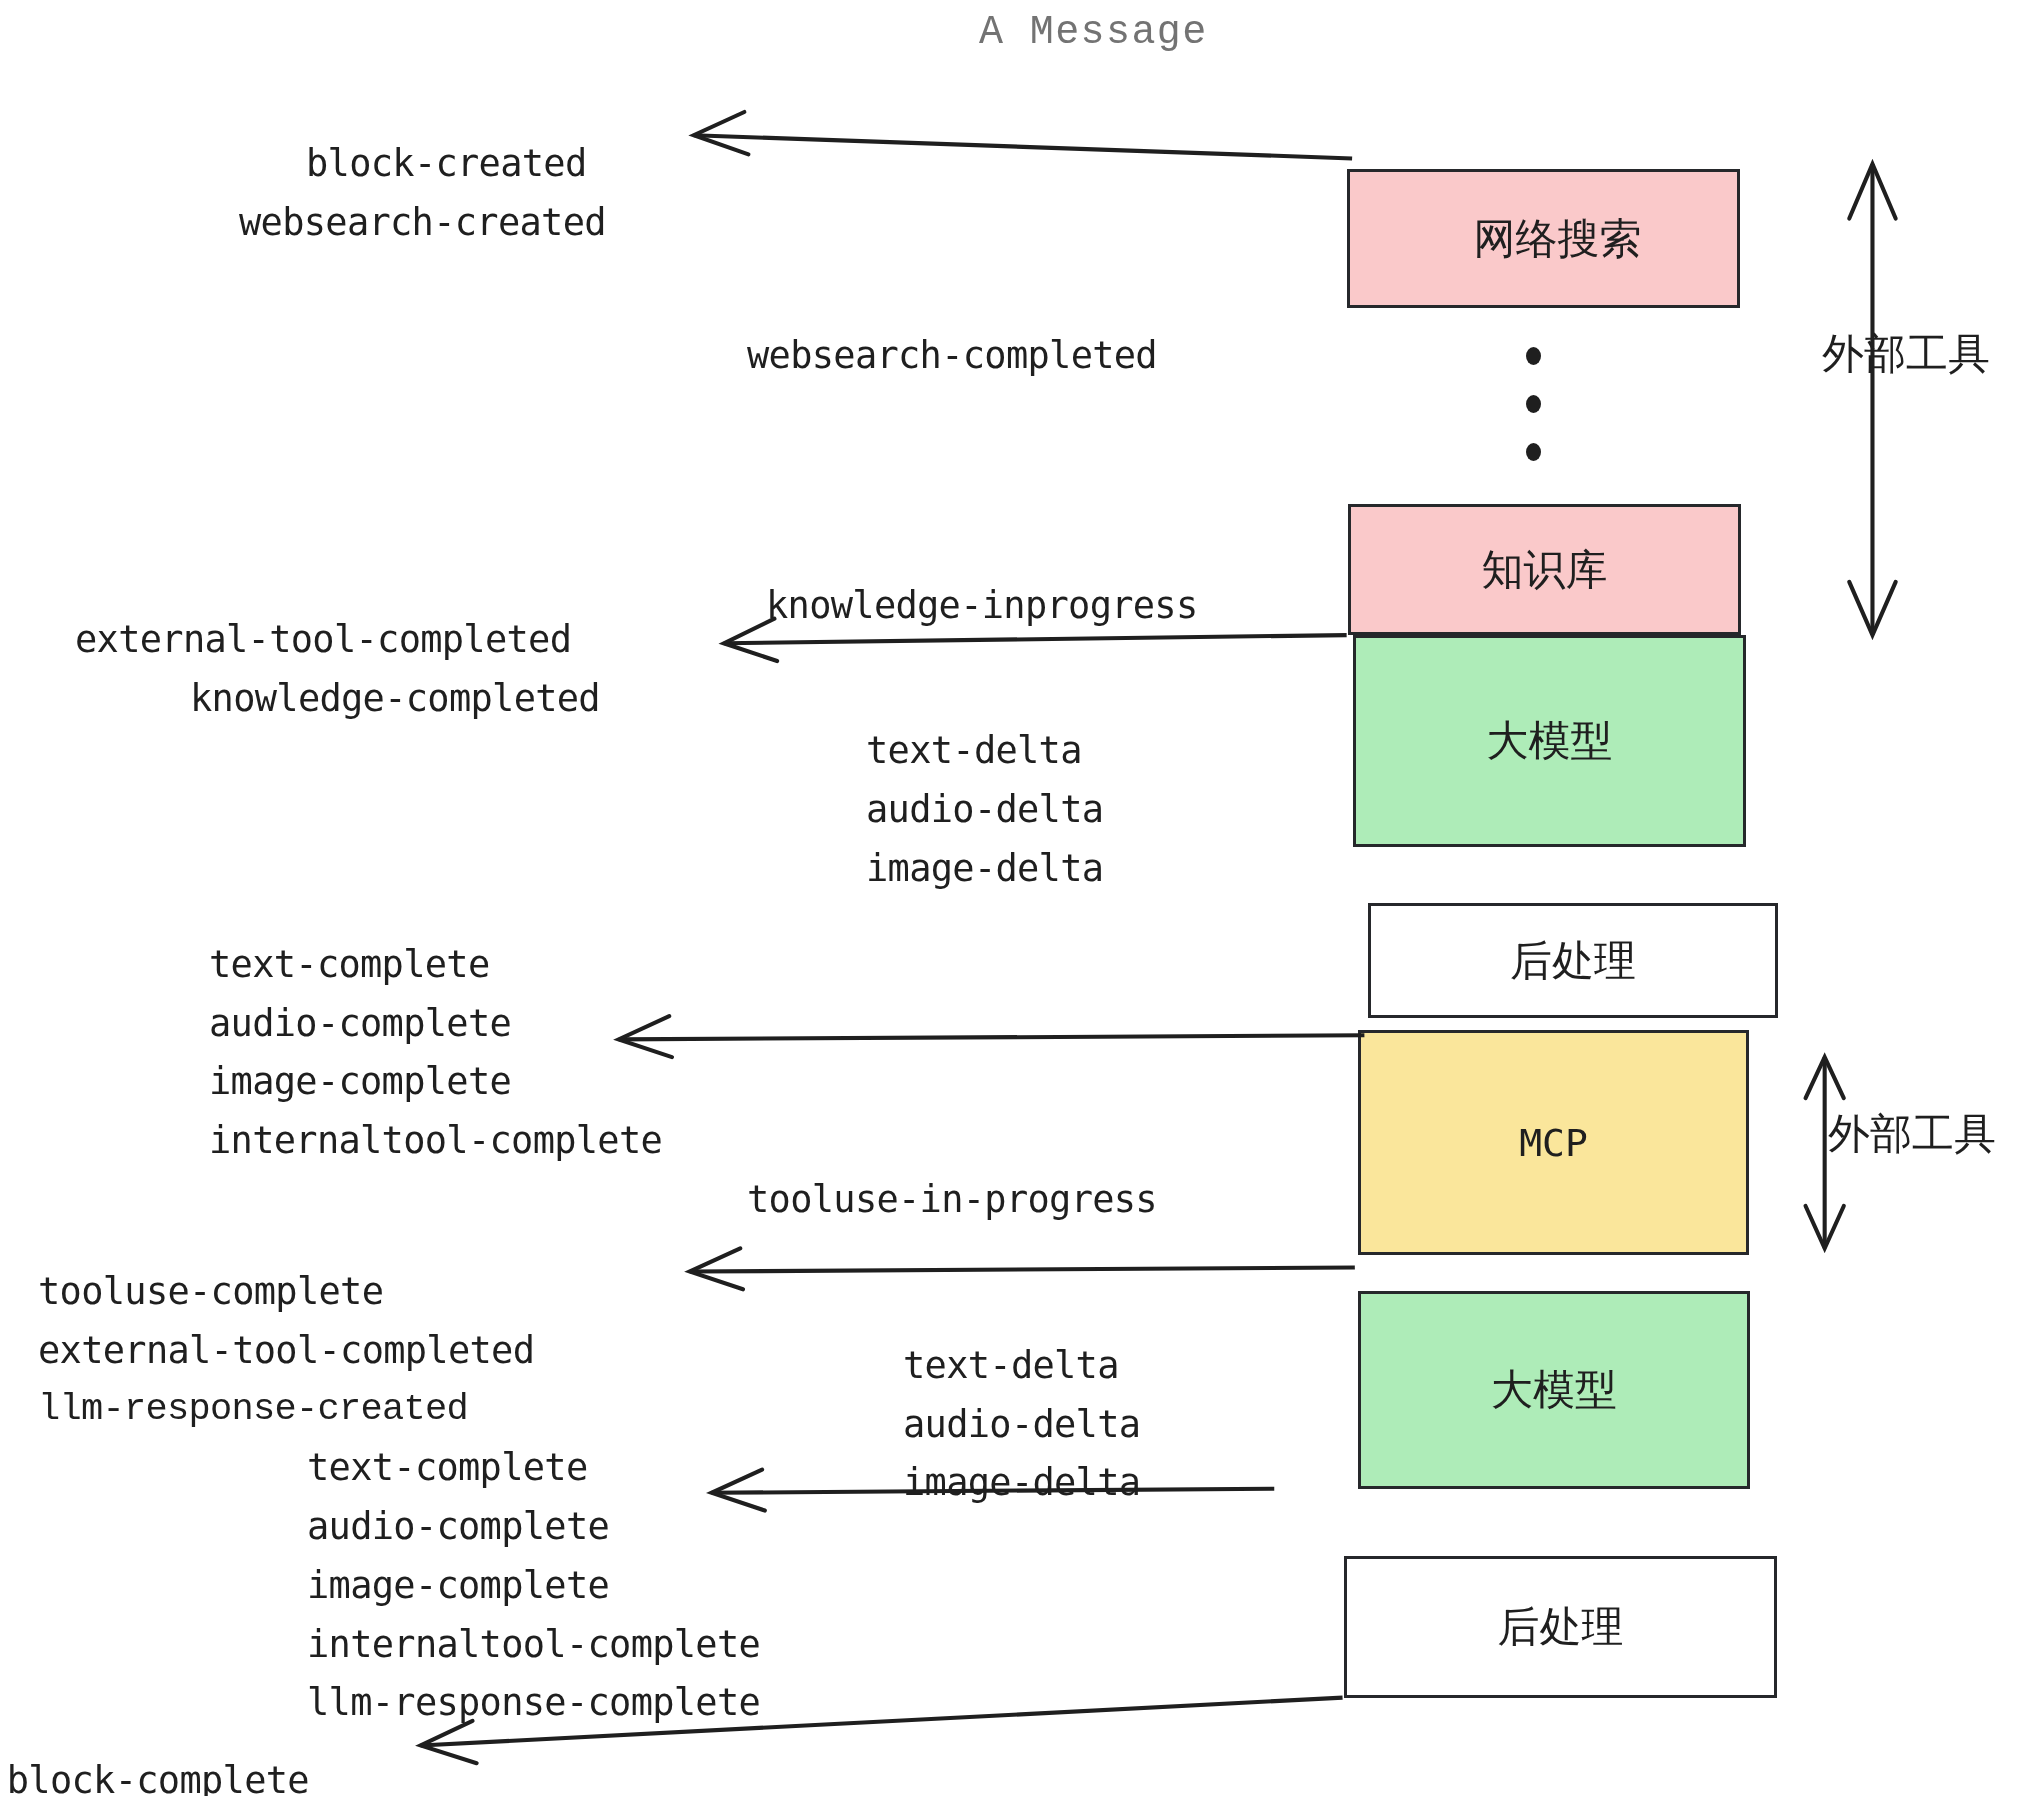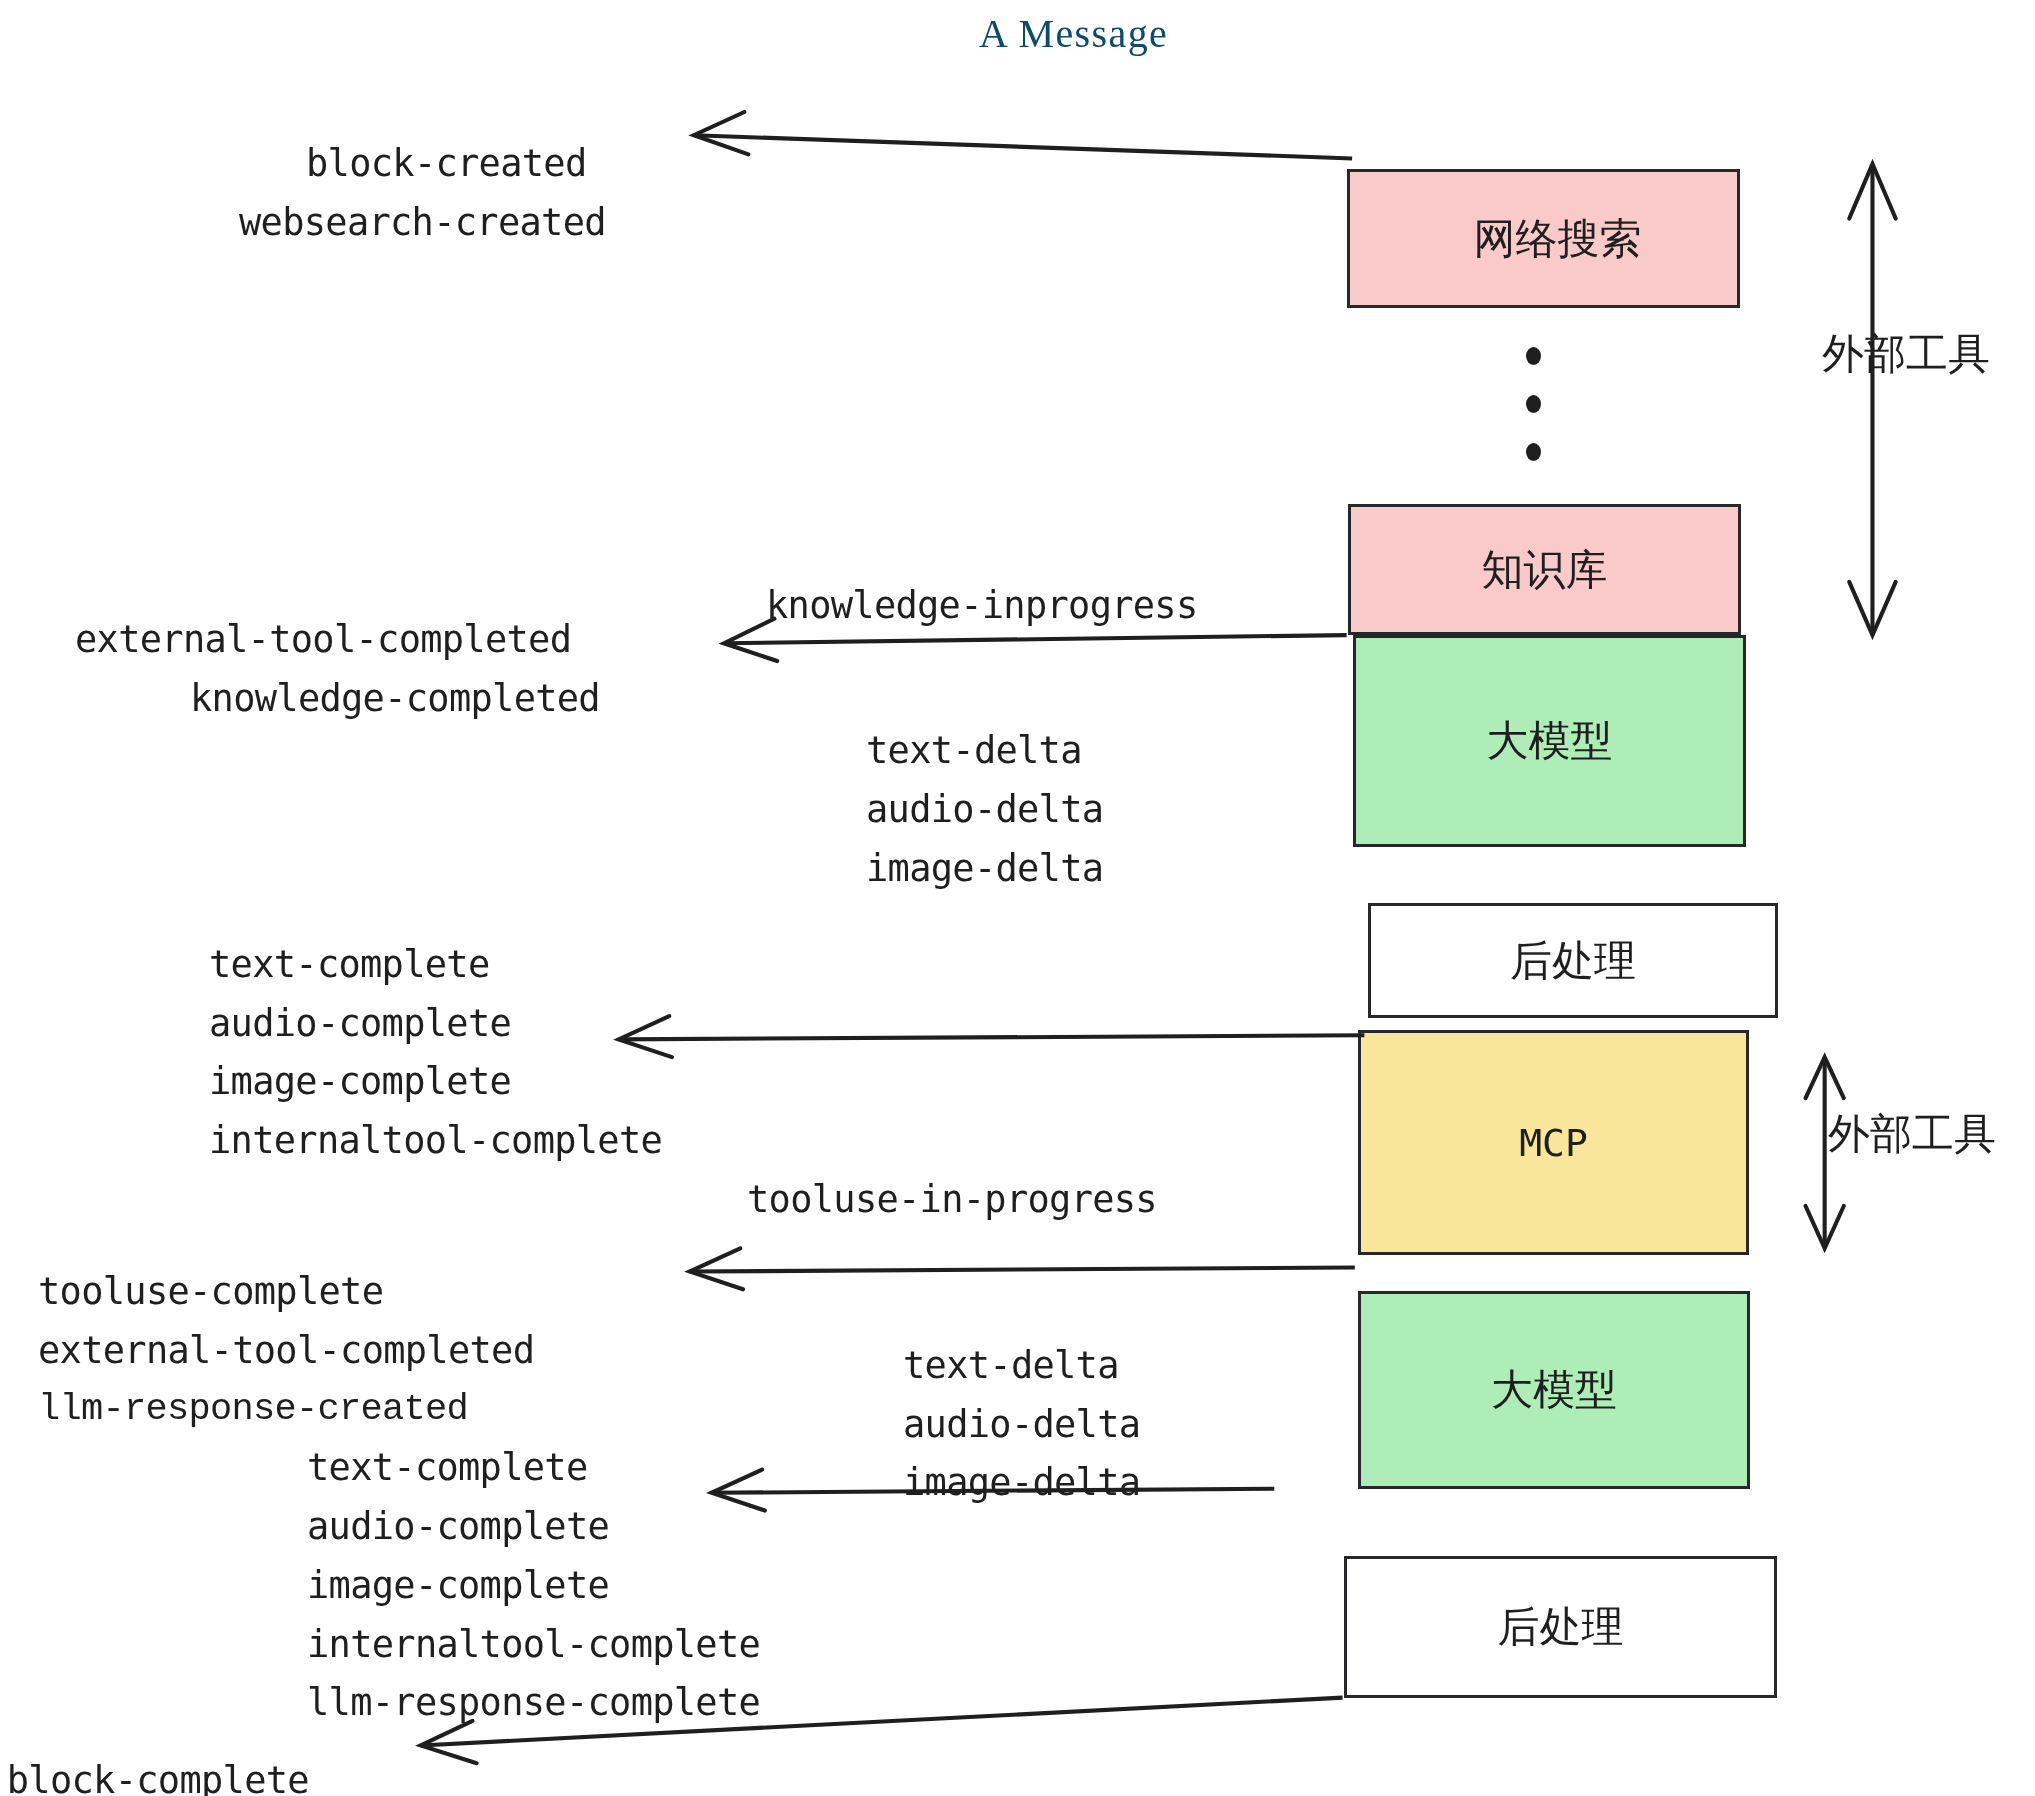--- a/index.html
+++ b/index.html
@@ -16,23 +16,23 @@
     font-family:"DejaVu Sans Mono","Liberation Mono",monospace;
     font-size:37px;
     line-height:1.0;
     color:#1f1f1f;
     white-space:pre;
     letter-spacing:-0.7px;
     margin-top:41px;
   }
   .title{
     position:absolute;
-    font-family:Liberation Serif, serif;
+    font-family:Liberation Mono, monospace;
     font-size:40px;
-    color:#0c4a6e;
+    color:#737373;
     white-space:pre;
     letter-spacing:1.4px;
   }
   .box{
     position:absolute;
     border:3.4px solid #26282b;
     box-sizing:border-box;
     display:flex;
     align-items:center;
     justify-content:center;
@@ -68,20 +68,21 @@
 </style>
 </head>
 <body>
 
 <div id="stage">
 
   <div class="title" style="left:979px;top:9.6px;">A Message</div>
 
   <div class="lbl" style="left:306px;top:104px;">block-created</div>
   <div class="lbl" style="left:239px;top:163px;">websearch-created</div>
+  <div class="lbl" style="left:747px;top:296px;">websearch-completed</div>
   <div class="lbl" style="left:766px;top:546px;">knowledge-inprogress</div>
   <div class="lbl" style="left:75px;top:580px;">external-tool-completed</div>
   <div class="lbl" style="left:190px;top:639px;">knowledge-completed</div>
 
   <div class="lbl" style="left:866px;top:691px;">text-delta</div>
   <div class="lbl" style="left:866px;top:750px;">audio-delta</div>
   <div class="lbl" style="left:866px;top:809px;">image-delta</div>
 
   <div class="lbl" style="left:209px;top:905px;">text-complete</div>
   <div class="lbl" style="left:209px;top:964px;">audio-complete</div>

